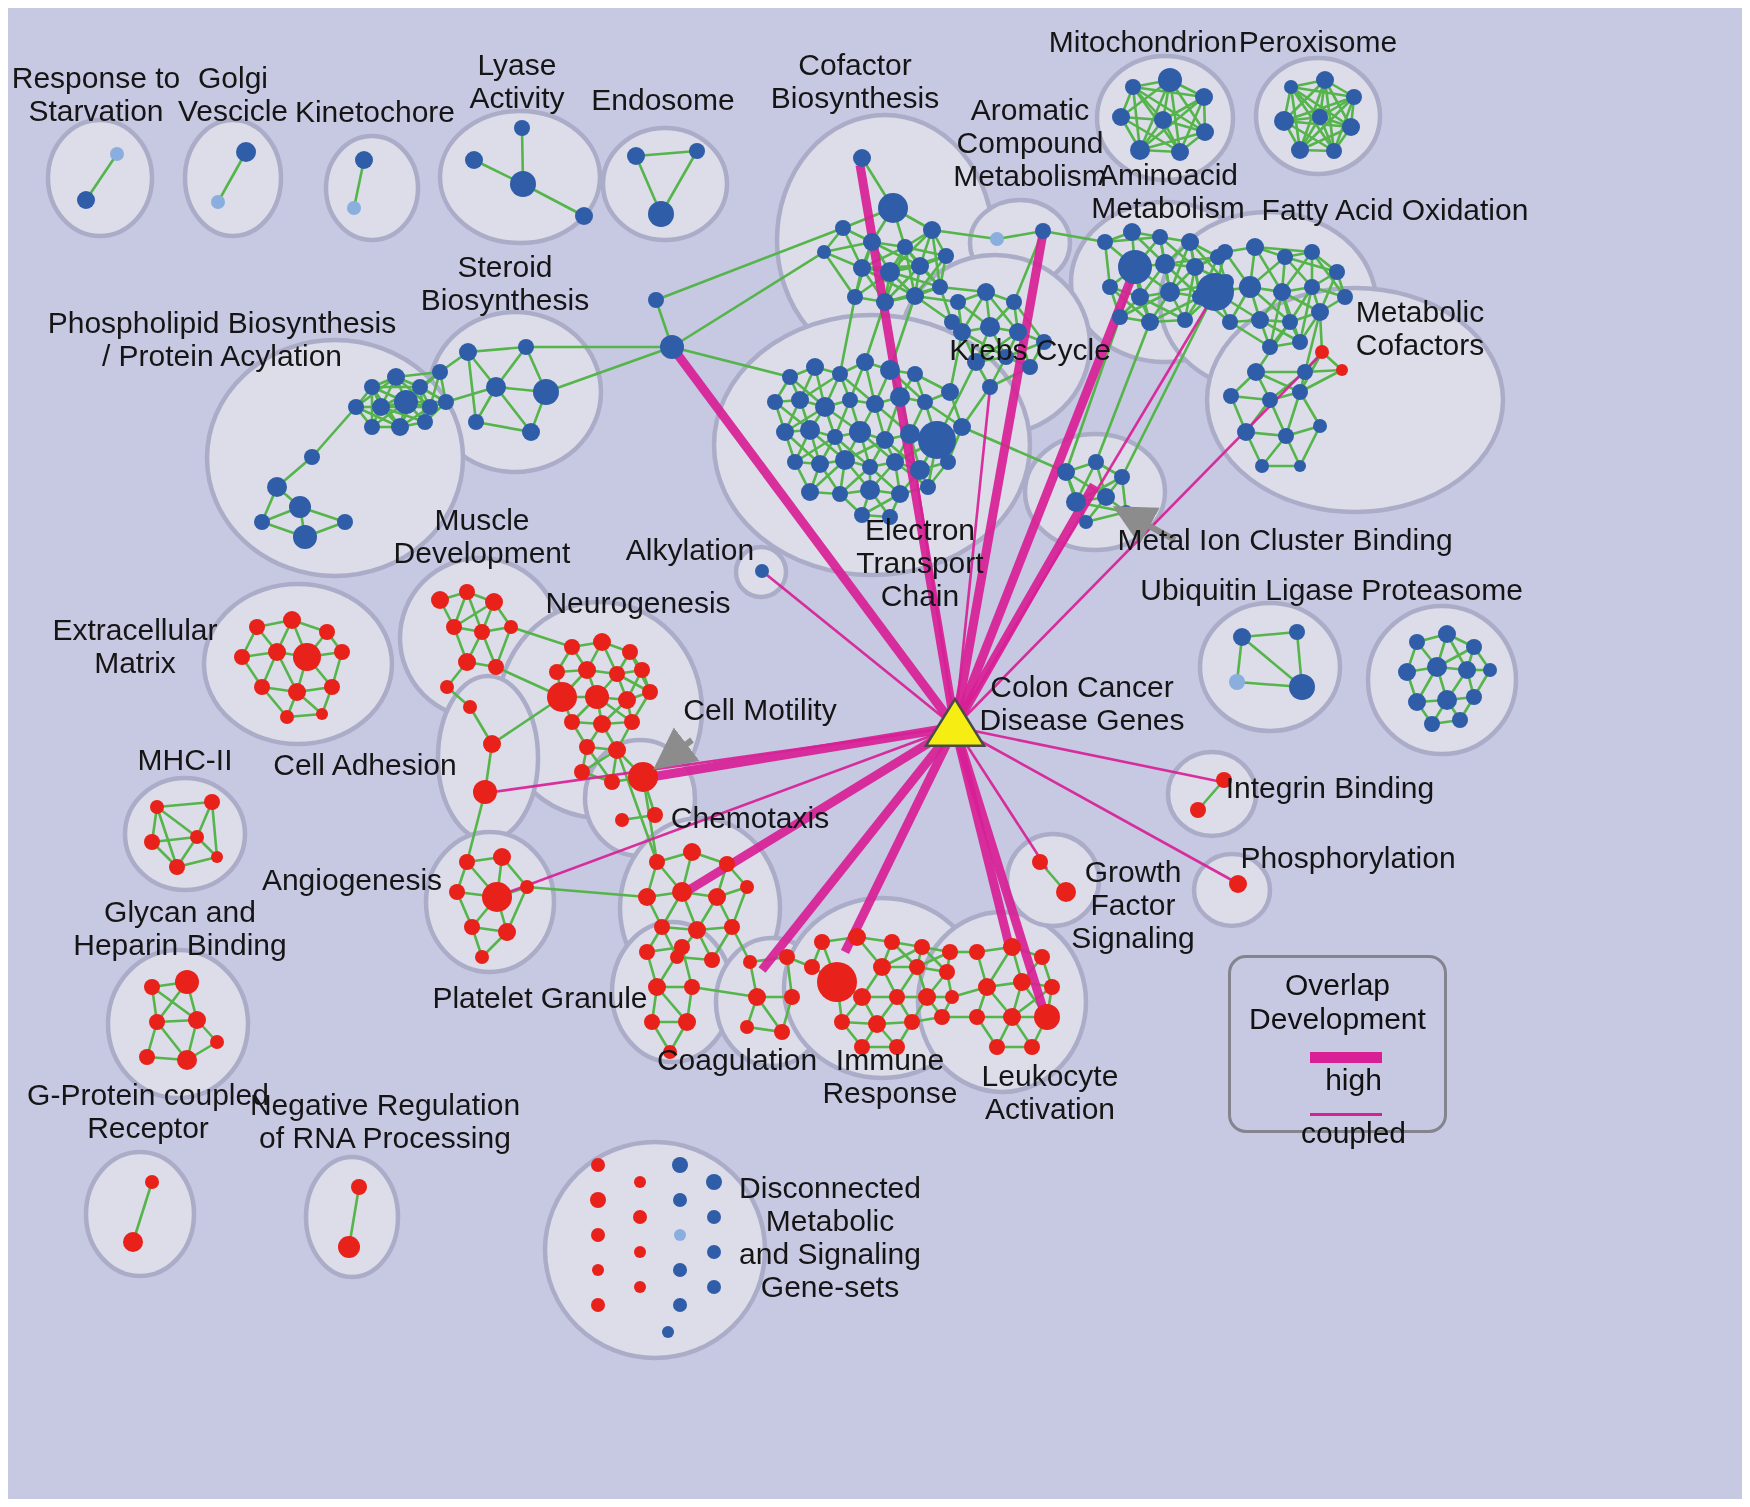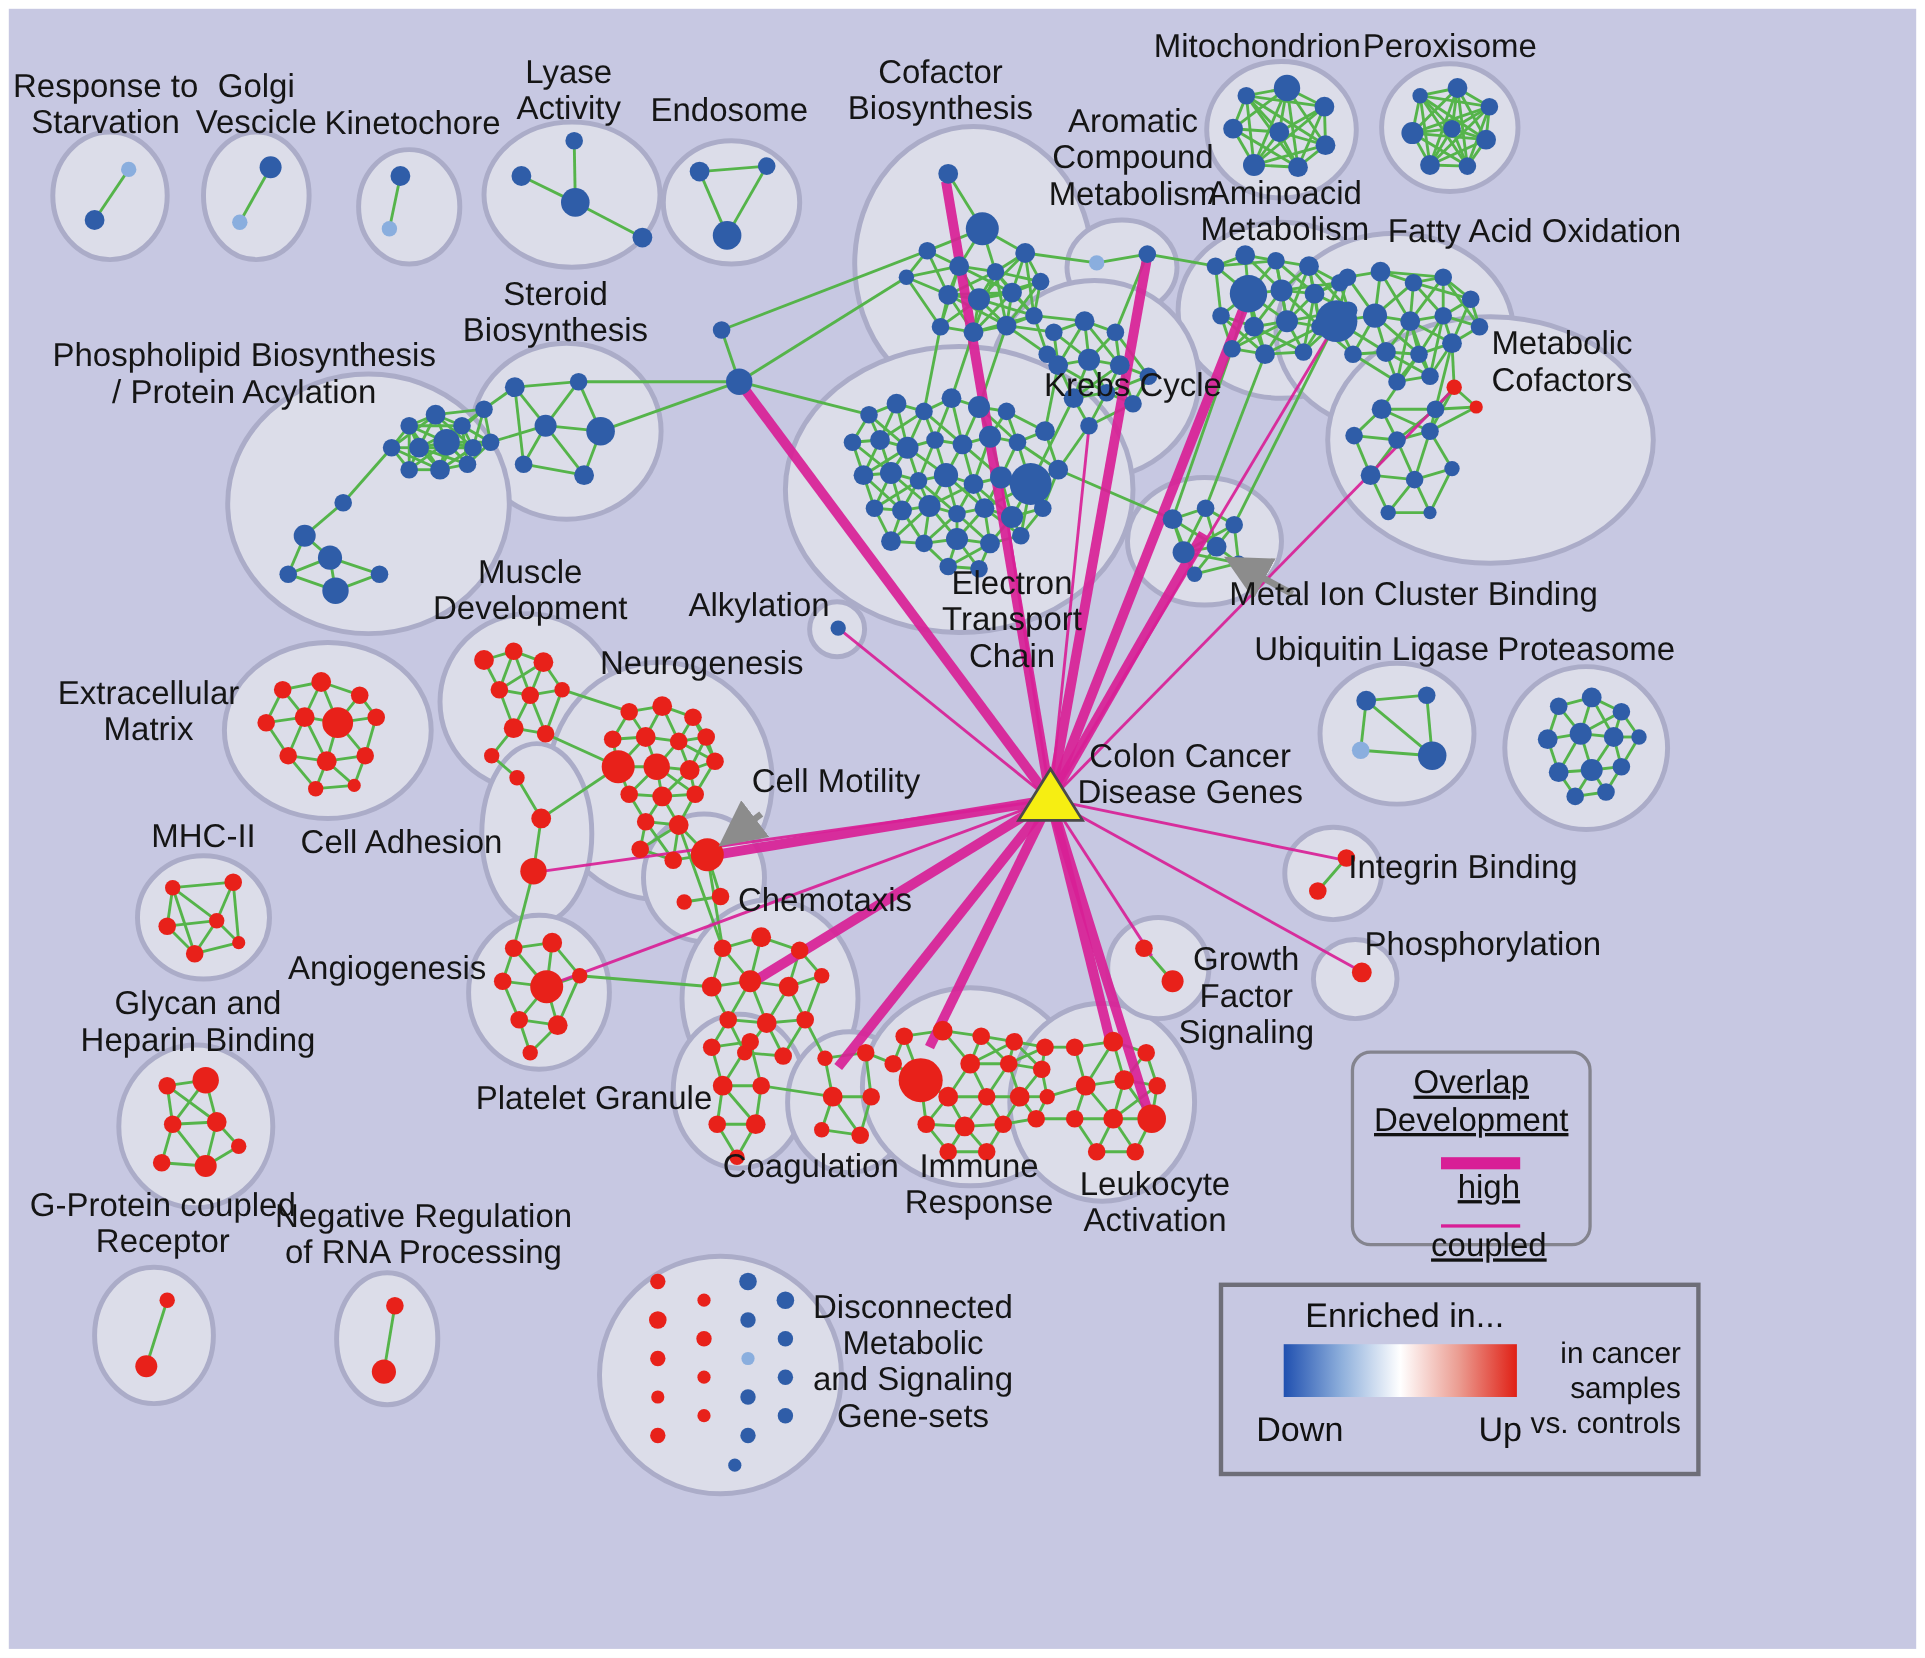--- a/index.html
+++ b/index.html
@@ -1,21 +1,21 @@
 <!DOCTYPE html>
 <html><head>
 <meta charset="utf-8">
 <style>
   html,body{margin:0;padding:0;background:#ffffff;}
   .figure{position:relative;width:1750px;height:1507px;background:#ffffff;font-family:"Liberation Sans",sans-serif;overflow:hidden;}
   .bg{position:absolute;left:8px;top:8px;width:1734px;height:1491px;background:#c7c8e2;}
   svg.net{position:absolute;left:0;top:0;width:1750px;height:1507px;}
   svg.net text{font-family:"Liberation Sans",sans-serif;font-size:30px;fill:#151515;}
   .legend{position:absolute;box-sizing:border-box;color:#111;}
-  .overlap-legend{left:1228px;top:955px;width:219px;height:178px;border:3.5px solid #84848e;border-radius:18px;text-decoration:underline;}
+  .overlap-legend{left:1228px;top:955px;width:219px;height:178px;border:3.5px solid #84848e;border-radius:18px;}
   .overlap-title{ text-align:center;font-size:30px;line-height:34px;margin-top:10px;}
   .sig-row{display:flex;align-items:center;margin:16px 0 0 16px;flex-direction:column;}
   .sig-sample{display:inline-block;width:72px;}
   .sig-sample.high{height:11px;}
   .sig-sample.mod{height:3px;}
   .sig-label{font-size:30px;margin-left:16px;}
   .enriched-legend{left:1108px;top:1166px;width:438px;height:176px;border:4px solid #6e6e78;}
   .enr-title{position:absolute;left:0;top:8px;width:330px;text-align:center;font-size:31px;}
   .gradient-bar{position:absolute;left:55px;top:52px;width:212px;height:48px;}
   .enr-down{position:absolute;left:30px;top:112px;font-size:31px;}
@@ -1286,24 +1286,13 @@
     <div class="sig-row">
       <span class="sig-sample high" style="background: rgb(216, 31, 150);"></span>
       <span class="sig-label">high</span>
     </div>
     <div class="sig-row">
       <span class="sig-sample mod" style="background: rgb(216, 31, 150);"></span>
       <span class="sig-label">coupled</span>
     </div>
   </div>
 
-  <div class="legend enriched-legend">
-    <div class="enr-title">Enriched in...</div>
-    <div class="gradient-bar" style="background: linear-gradient(to right, rgb(32, 80, 176), rgb(143, 176, 220), rgb(255, 255, 255), rgb(235, 157, 146), rgb(224, 32, 21));"></div>
-    <div class="enr-down">Down</div>
-    <div class="enr-up">Up</div>
-    <div class="enr-right">
-      <div>in cancer</div>
-      <div>samples</div>
-      <div>vs. controls</div>
-    </div>
-  </div>
 </div>
 
 </body></html>

